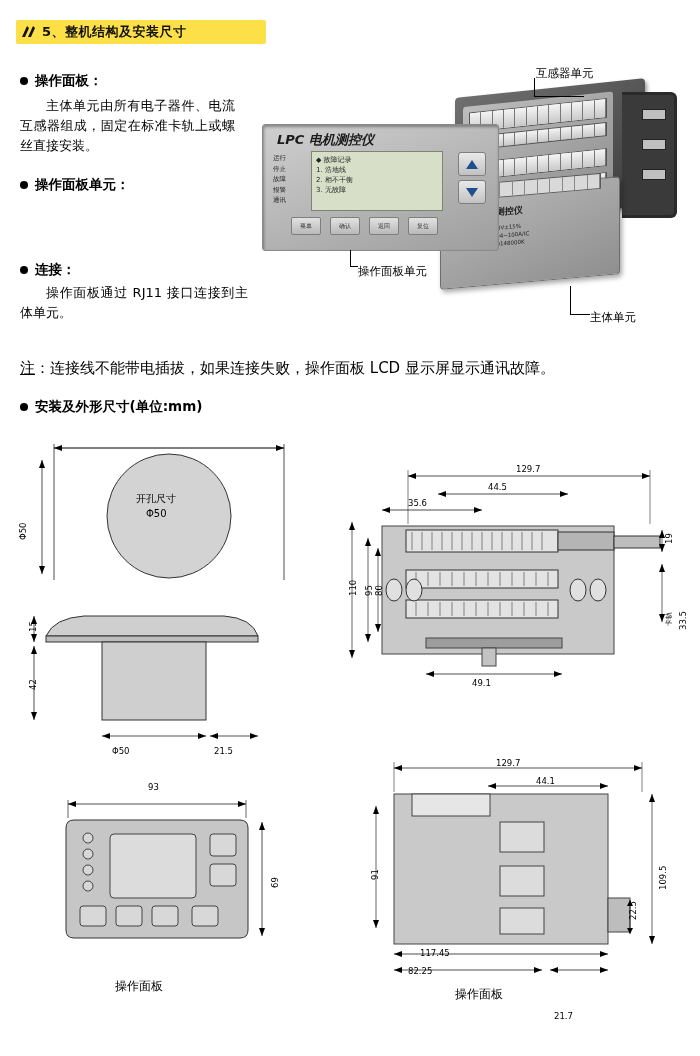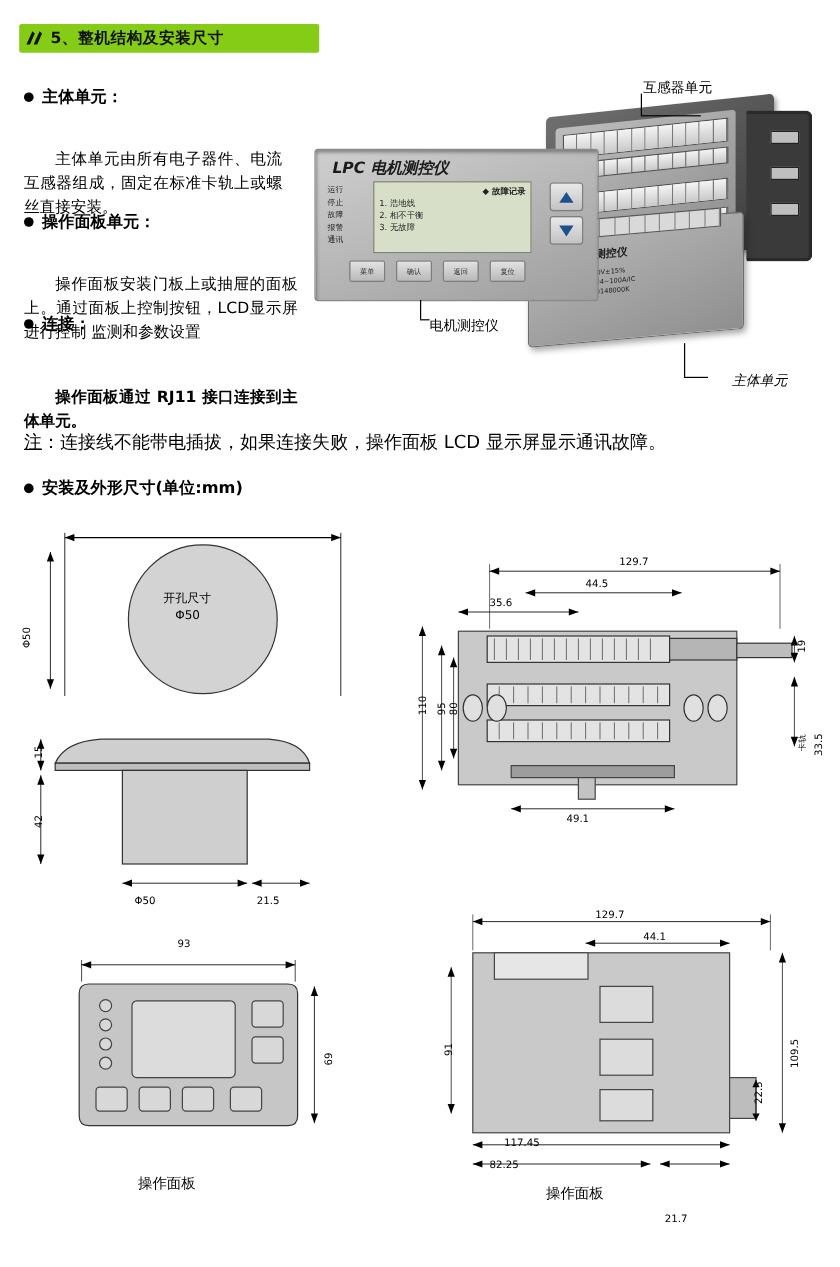--- a/index.html
+++ b/index.html
@@ -9,21 +9,21 @@
     font-family:"DejaVu Sans","Liberation Sans",sans-serif;
     color:#111;
     position:relative;
     overflow:hidden;
   }
   .page{position:relative;width:700px;height:1056px;}
 
   
   .sec-head{
     position:absolute;left:16px;top:20px;width:250px;height:24px;
-    background:#84cc16;border-radius:2px;
+    background:#fde047;border-radius:2px;
     display:flex;align-items:center;
   }
   .sec-head .marker{
     width:18px;height:18px;margin-left:4px;margin-right:4px;
     position:relative;
   }
   .sec-head .marker svg{display:block;}
   .sec-head .txt{
     font-size:13px;font-weight:bold;letter-spacing:0.5px;color:#111;
   }
@@ -33,21 +33,20 @@
     position:absolute;font-size:13.5px;font-weight:bold;color:#000;
     display:flex;align-items:center;
   }
   .bullet .dot{
     width:8px;height:8px;border-radius:50%;background:#000;
     display:inline-block;margin-right:7px;
   }
   .para{
     position:absolute;font-size:13px;line-height:20px;color:#000;
     text-align:justify;
-    margin-top:28px;
   }
   .note{
     position:absolute;font-size:15px;line-height:20px;color:#000;
   }
   .note u{text-decoration:underline;}
 
   
   .photo{
     position:absolute;left:250px;top:78px;width:440px;height:250px;
   }
@@ -65,21 +64,21 @@
   }
   .panel-title{
     position:absolute;left:14px;top:6px;font-size:13px;font-weight:bold;
     font-style:italic;color:#1b1b1b;
   }
   .lcd{
     position:absolute;left:48px;top:26px;width:122px;height:52px;
     background:#d8dfc9;border:1px solid #7d8470;
     font-size:7px;color:#222;padding:3px 4px;line-height:10px;
   }
-  .lcd .l1{font-weight:bold;text-align:right;}
+  .lcd .l1{font-weight:normal;}
   .ind{
     position:absolute;left:10px;top:28px;width:34px;font-size:6.5px;
     line-height:10.5px;color:#222;
   }
   .btn-up,.btn-dn{
     position:absolute;right:12px;width:26px;height:22px;
     background:linear-gradient(#e9e9e9,#c2c2c2);
     border:1px solid #7e7e7e;border-radius:3px;
     display:flex;align-items:center;justify-content:center;
   }
@@ -151,35 +150,34 @@
       <svg width="18" height="18" viewBox="0 0 18 18">
         <path d="M2 14 L7 3 L9 5 L5 14 Z" fill="#111"></path>
         <path d="M8 14 L13 3 L15 5 L11 14 Z" fill="#111"></path>
       </svg>
     </span>
     <span class="txt">5、整机结构及安装尺寸</span>
   </div>
 
   <div class="bullet" style="left:20px;top:72px;">
     <span class="dot"></span>
-    <span>主体单元：</span>
+    <span>操作面板：</span>
   </div>
   <div class="para" style="left:20px;top:96px;width:215px;text-indent:26px;">主体单元由所有电子器件、电流互感器组成，固定在标准卡轨上或螺丝直接安装。</div>
 
   <div class="bullet" style="left:20px;top:176px;">
     <span class="dot"></span>
     <span>操作面板单元：</span>
   </div>
-  <div class="para" style="left:20px;top:200px;width:228px;text-indent:26px;">操作面板安装门板上或抽屉的面板上。通过面板上控制按钮，LCD显示屏进行控制 监测和参数设置</div>
 
   <div class="bullet" style="left:20px;top:261px;">
     <span class="dot"></span>
     <span>连接：</span>
   </div>
-  <div class="para" style="left:20px;top:294px;width:228px;text-indent:26px;font-weight:bold;">操作面板通过 RJ11 接口连接到主体单元。</div>
+  <div class="para" style="left:20px;top:283px;width:228px;text-indent:26px;">操作面板通过 RJ11 接口连接到主体单元。</div>
 
   <div class="note" style="left:20px;top:358px;width:660px;">
     <u>注</u><span>：连接线不能带电插拔，如果连接失败，操作面板 LCD 显示屏显示通讯故障。</span>
   </div>
 
   <div class="bullet" style="left:20px;top:398px;">
     <span class="dot"></span>
     <span>安装及外形尺寸(单位:mm)</span>
   </div>
 
@@ -301,25 +299,25 @@
         <div class="key">确认</div>
         <div class="key">返回</div>
         <div class="key">复位</div>
       </div>
     </div>
 
     <div class="lbl" style="left:286px;top:-12px;">互感器单元</div>
     <div class="leader" style="left:284px;top:0px;width:1px;height:18px;"></div>
     <div class="leader" style="left:284px;top:18px;width:50px;height:1px;"></div>
 
-    <div class="lbl" style="left:108px;top:186px;">电机测控仪</div>
+    <div class="lbl" style="left:108px;top:186px;">操作面板单元</div>
     <div class="leader" style="left:100px;top:172px;width:1px;height:16px;"></div>
     <div class="leader" style="left:100px;top:188px;width:8px;height:1px;"></div>
 
-    <div class="lbl" style="left:360px;top:232px;font-style:italic;">主体单元</div>
+    <div class="lbl" style="left:340px;top:232px;">主体单元</div>
     <div class="leader" style="left:320px;top:208px;width:1px;height:28px;"></div>
     <div class="leader" style="left:320px;top:236px;width:20px;height:1px;"></div>
   </div>
 
   <svg class="dwg" style="left:24px;top:440px;" width="280" height="145">
     <line x1="30" y1="8" x2="260" y2="8" stroke="#000" stroke-width="1"></line>
     <line x1="30" y1="4" x2="30" y2="140" stroke="#000" stroke-width="0.7"></line>
     <line x1="260" y1="4" x2="260" y2="140" stroke="#000" stroke-width="0.7"></line>
     <polygon points="30,8 38,5 38,11" fill="#000"></polygon>
     <polygon points="260,8 252,5 252,11" fill="#000"></polygon>

